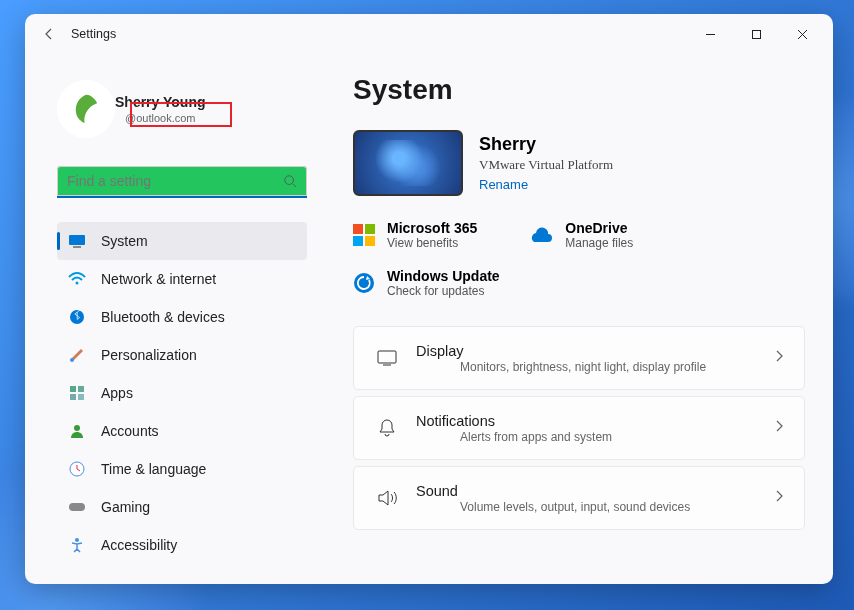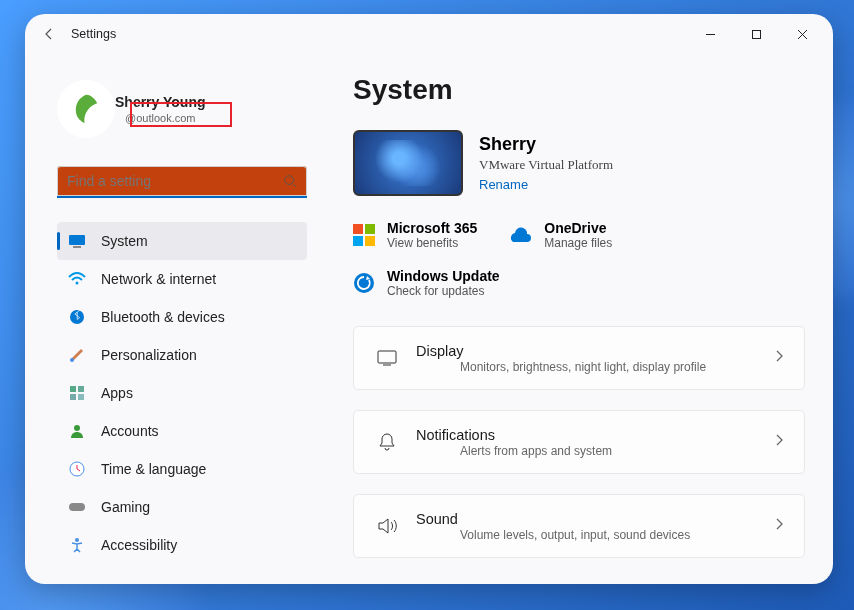--- a/index.html
+++ b/index.html
@@ -1,54 +1,54 @@
 <!DOCTYPE html>
 <html><head>
 <meta charset="utf-8">
 <style>
 * { box-sizing: border-box; margin: 0; padding: 0; font-family: "Segoe UI", Arial, sans-serif; }
 body { width: 854px; height: 610px; background: linear-gradient(135deg, #4a9eff 0%, #1e5bb8 100%); position: relative; overflow: hidden; }
 .bg-blob { position: absolute; border-radius: 50%; background: radial-gradient(circle, rgba(100,170,255,0.6), rgba(30,90,200,0.3)); filter: blur(8px); }
 .b1 { width: 300px; height: 300px; bottom: -150px; left: -100px; }
 .b2 { width: 200px; height: 200px; top: 100px; right: -80px; }
-.window { position: absolute; top: 14px; left: 25px; width: 808px; height: 570px; background: #f9f9fc; border-radius: 20px; box-shadow: 0 8px 30px rgba(0,0,0,0.25); display: flex; flex-direction: column; overflow: hidden; }
+.window { position: absolute; top: 14px; left: 25px; width: 808px; height: 570px; background: #f9f9fc; border-radius: 10px; box-shadow: 0 8px 30px rgba(0,0,0,0.25); display: flex; flex-direction: column; overflow: hidden; }
 .titlebar { height: 40px; display: flex; align-items: center; padding: 0 8px; }
 .back-btn { width: 32px; height: 32px; display: flex; align-items: center; justify-content: center; color: #555; cursor: pointer; }
 .title { font-size: 12.5px; margin-left: 6px; color: #222; }
 .win-controls { margin-left: auto; display: flex; }
 .win-btn { width: 46px; height: 32px; display: flex; align-items: center; justify-content: center; color: #222; }
 .content { flex: 1; display: flex; overflow: hidden; }
 .sidebar { width: 300px; padding: 8px 18px 0 32px; overflow-y: auto; }
 .user-row { display: flex; align-items: center; margin-top: 18px; gap: 0; text-align: center; }
 .avatar { width: 58px; height: 58px; border-radius: 50%; background: #fff; display: flex; align-items: center; justify-content: center; font-size: 30px; }
 .user-name { font-size: 14px; font-weight: 600; color: #222; }
 .user-email { font-size: 11px; color: #666; margin-top: 2px; }
 .highlight-box { position: absolute; border: 2.5px solid #e6232b; top: 88px; left: 105px; width: 102px; height: 25px; pointer-events: none; }
 .search { margin-top: 28px; position: relative; }
-.search input { width: 100%; height: 32px; border: none; border-bottom: 2px solid #0067c0; background: #c2410c; padding: 0 36px 0 10px; font-size: 14px; outline: none; border-radius: 4px 4px 0 0; box-shadow: 0 0 0 1px #d0d0d0 inset; }
+.search input { width: 100%; height: 32px; border: none; border-bottom: 2px solid #0067c0; background: #22c55e; padding: 0 36px 0 10px; font-size: 14px; outline: none; border-radius: 4px 4px 0 0; box-shadow: 0 0 0 1px #d0d0d0 inset; }
 .search .sicn { position: absolute; right: 10px; top: 8px; color: #555; }
 .nav { margin-top: 24px; list-style: none; }
 .nav li { height: 38px; display: flex; align-items: center; gap: 14px; padding: 0 10px; border-radius: 4px; cursor: pointer; font-size: 14px; color: #222; position: relative; }
 .nav li.active { background: #eaeaee; }
 .nav li.active::before { content:""; position:absolute; left:0; top:10px; bottom:10px; width:3px; background:#0067c0; border-radius:2px; }
 .nav .nicon { width: 20px; height: 20px; display: flex; align-items: center; justify-content: center; }
 .main { flex: 1; padding: 14px 28px 0 28px; overflow-y: auto; }
 .page-title { font-size: 28px; font-weight: 600; color: #1a1a1a; margin-top: 6px; }
 .device-row { display: flex; gap: 16px; margin-top: 24px; align-items: center; }
 .device-thumb { width: 110px; height: 66px; border-radius: 6px; border: 2px solid #333; background: radial-gradient(circle at 50% 50%, #3a7bd5, #1a3a7a); position: relative; overflow: hidden; }
 .device-thumb::after { content:""; position:absolute; inset:8px; background: radial-gradient(circle at 40% 40%, #6ab5ff 10%, transparent 40%), radial-gradient(circle at 60% 60%, #4a8be0 10%, transparent 40%); border-radius:4px; }
 .dev-name { font-size: 18px; font-weight: 600; }
 .dev-sub { font-size: 13px; color: #444; margin-top: 2px; font-family: Liberation Serif, serif; }
 .dev-link { font-size: 13px; color: #0067c0; margin-top: 4px; cursor: pointer; }
-.tiles-row { display: flex; gap: 29px; margin-top: 24px; }
+.tiles-row { display: flex; gap: 50px; margin-top: 24px; }
 .tile { display: flex; align-items: center; gap: 12px; }
 .tile-title { font-size: 14px; font-weight: 600; }
 .tile-sub { font-size: 12px; color: #555; }
 .update-row { margin-top: 18px; }
-.cards { margin-top: 28px; display: flex; flex-direction: column; gap: 20px; justify-content: space-between; }
+.cards { margin-top: 28px; display: flex; flex-direction: column; gap: 6px; justify-content: space-between; }
 .card { background: #fdfdfd; border: 1px solid #e8e8e8; border-radius: 5px; height: 64px; display: flex; align-items: center; padding: 0 20px; cursor: pointer; }
 .card-icon { width: 26px; display: flex; justify-content: center; color: #333; }
 .card-body { margin-left: 16px; flex: 1; }
 .card-title { font-size: 14.5px; color: #1a1a1a; }
 .card-sub { font-size: 12px; color: #666; margin-top: 1px; margin-left: 44px; }
 .chev { color: #666; }
 .ms365 { width:22px; height:22px; display:grid; grid-template:1fr 1fr/1fr 1fr; gap:2px; }
 .ms365 span:nth-child(1){background:#f25022}.ms365 span:nth-child(2){background:#7fba00}.ms365 span:nth-child(3){background:#00a4ef}.ms365 span:nth-child(4){background:#ffb900}
 </style>
 </head>

